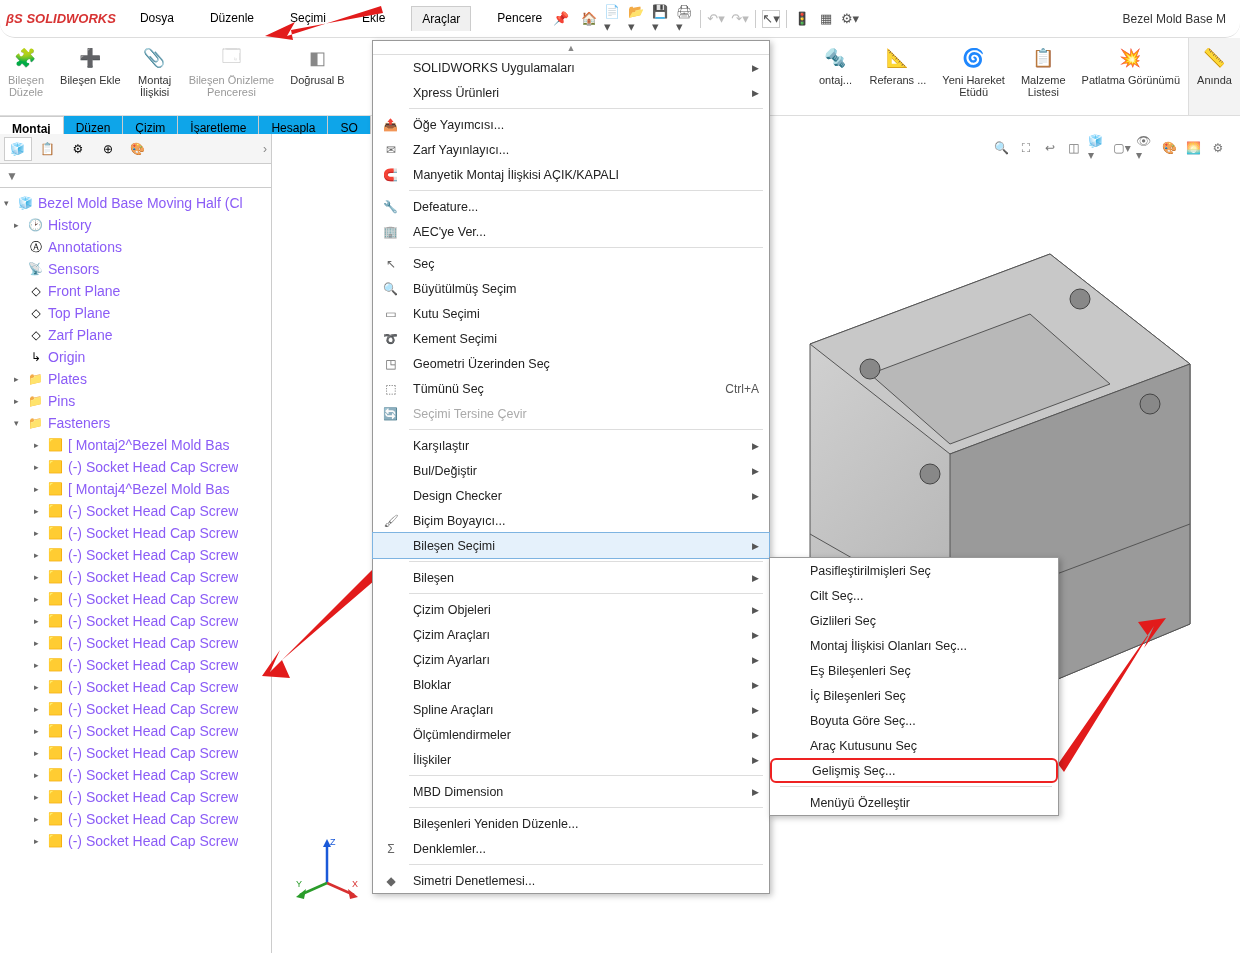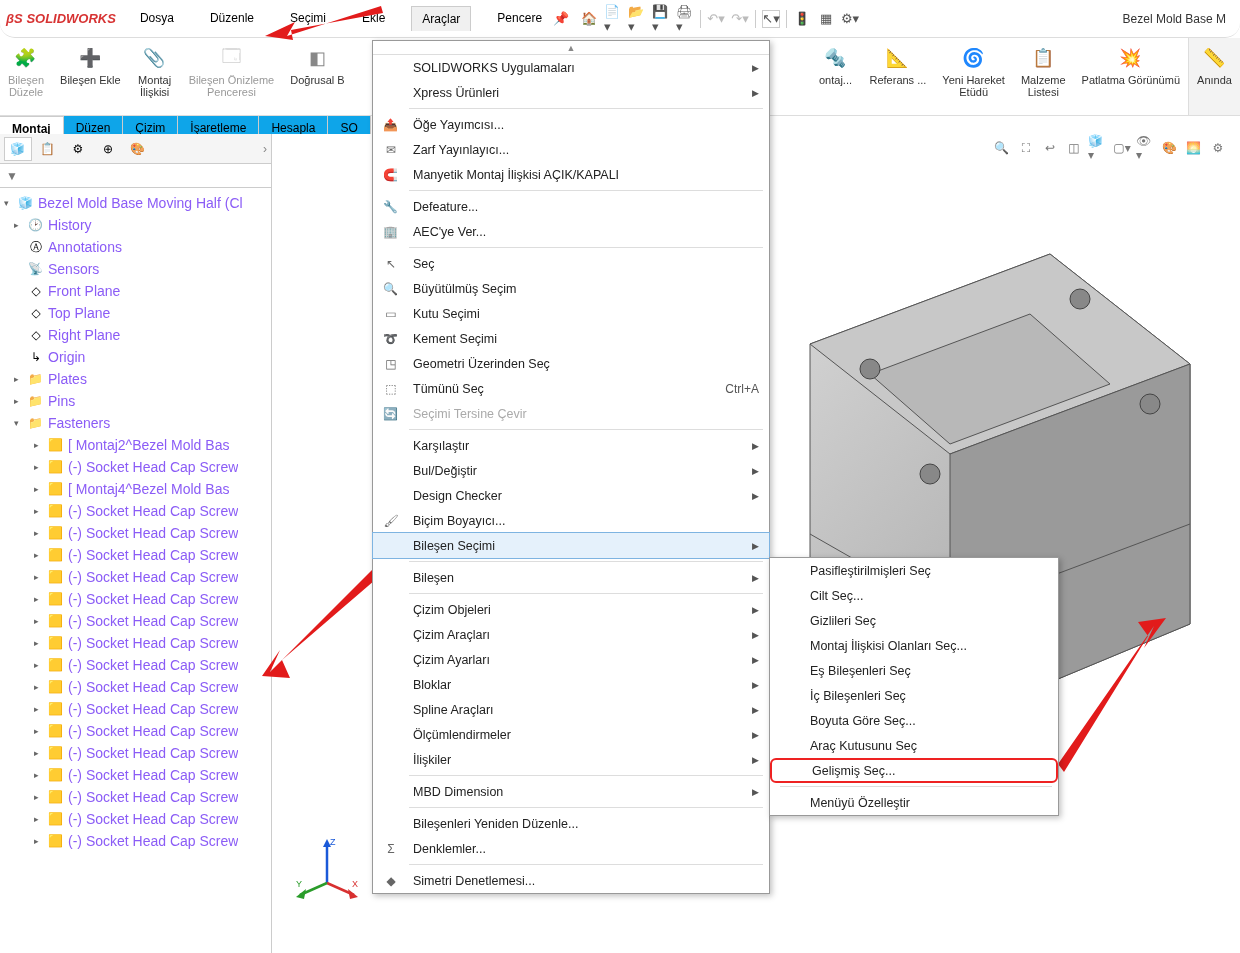--- a/index.html
+++ b/index.html
@@ -210,21 +210,21 @@
             <span class="tl">Front Plane</span>
           </div>
           <div class="tree-row lvl1">
             <span class="tw"></span>
             <span class="ti">◇</span>
             <span class="tl">Top Plane</span>
           </div>
           <div class="tree-row lvl1">
             <span class="tw"></span>
             <span class="ti">◇</span>
-            <span class="tl">Right Plane</span>
+            <span class="tl">Zarf Plane</span>
           </div>
           <div class="tree-row lvl1">
             <span class="tw"></span>
             <span class="ti">↳</span>
             <span class="tl">Origin</span>
           </div>
           <div class="tree-row lvl1 fold">
             <span class="tw">▸</span>
             <span class="ti">📁</span>
             <span class="tl">Plates</span>

